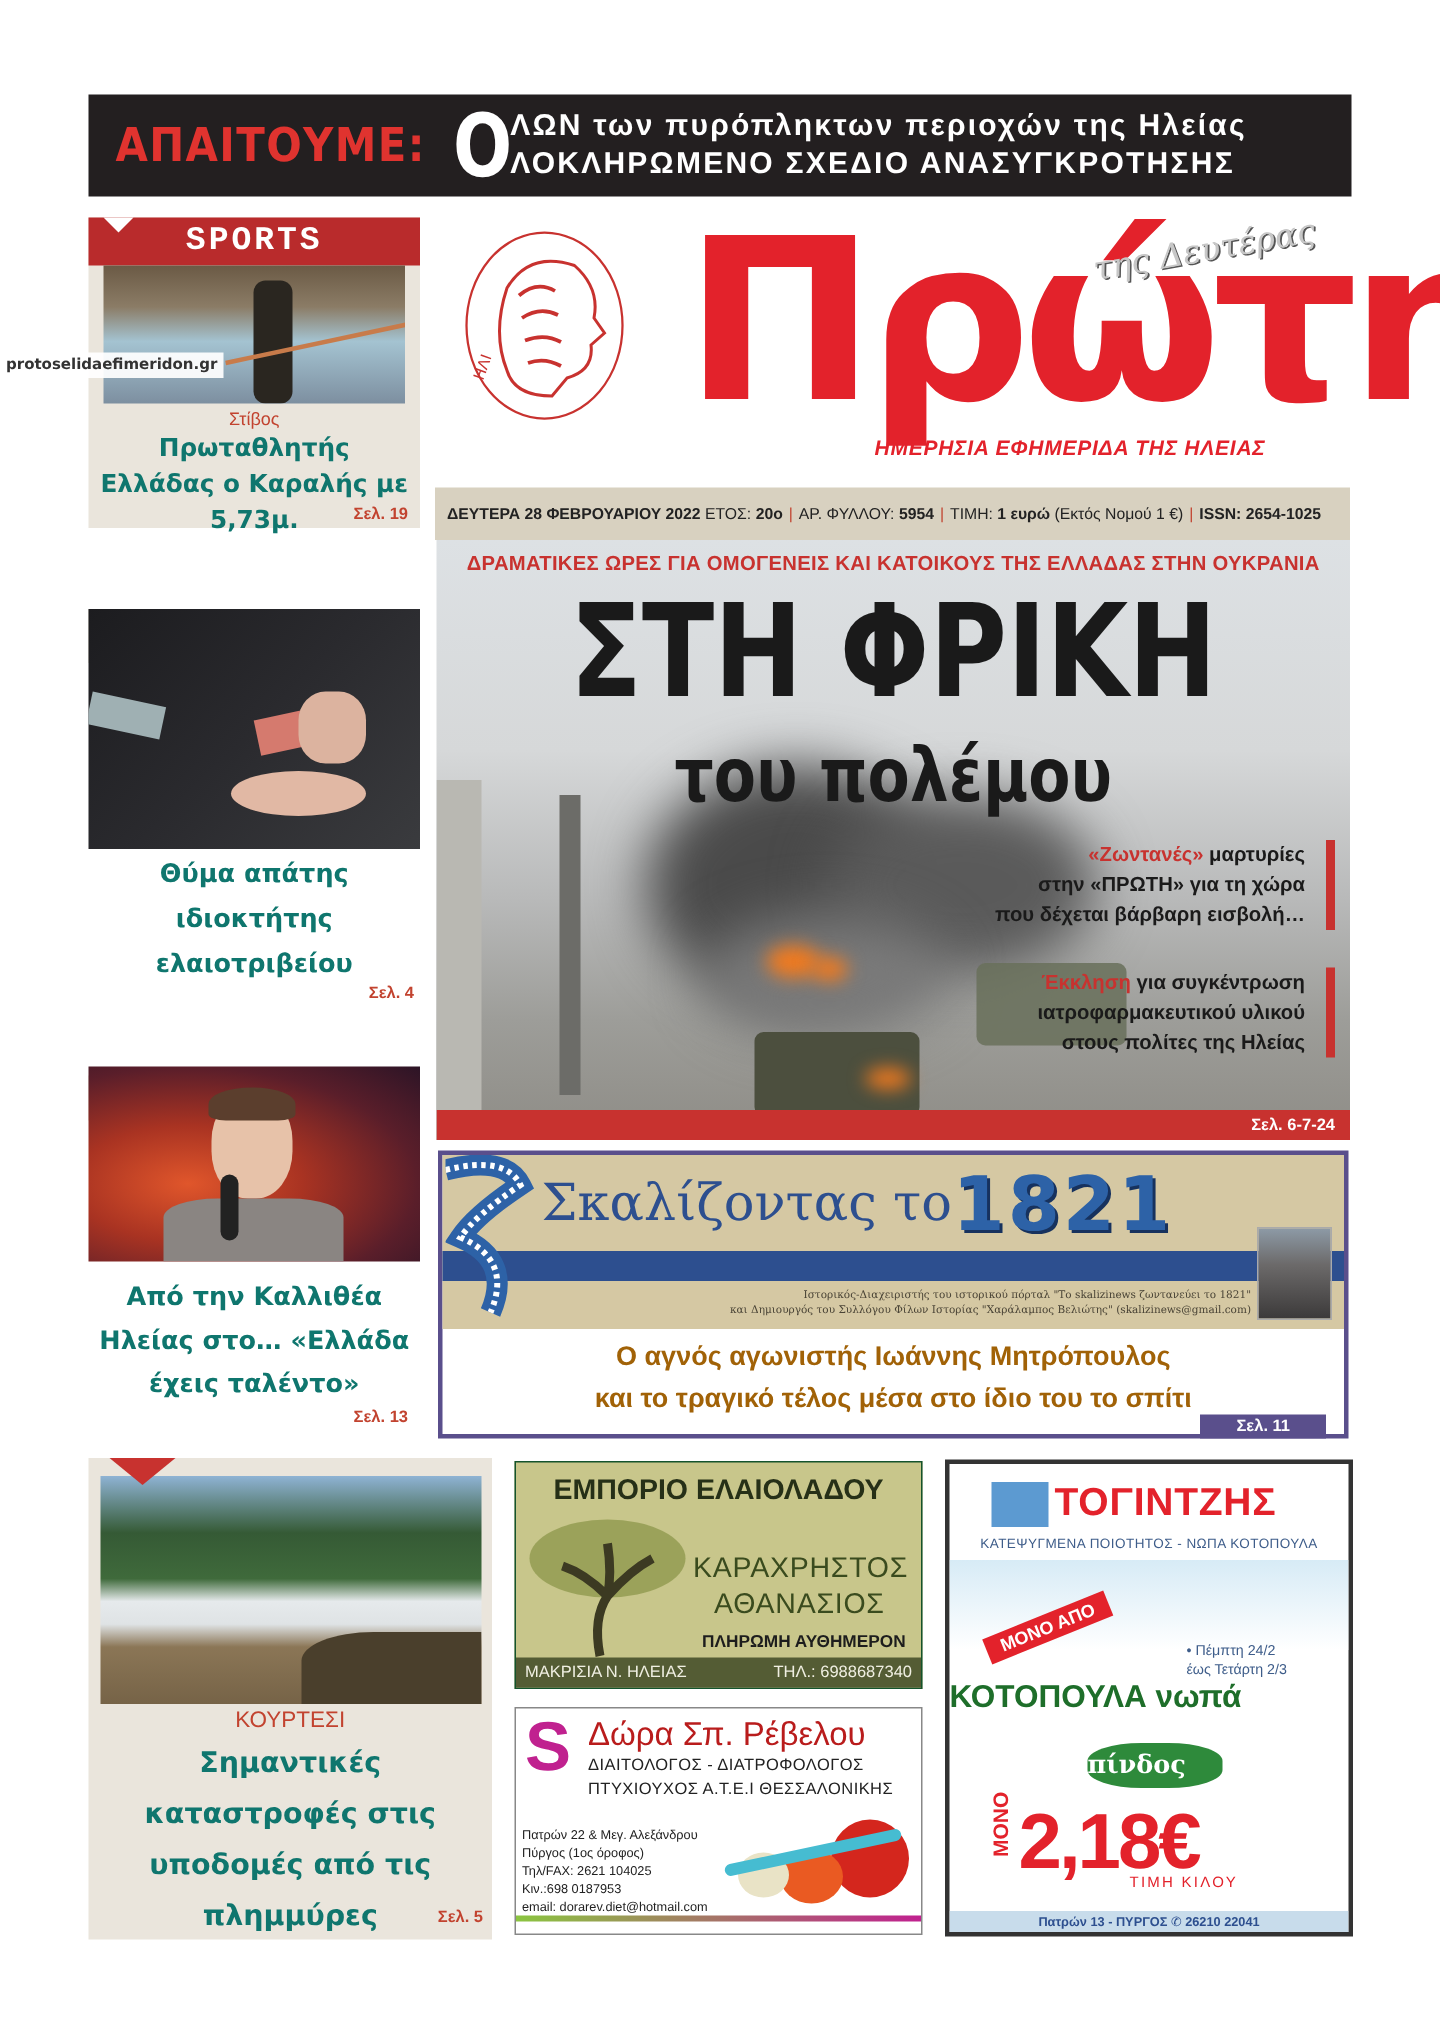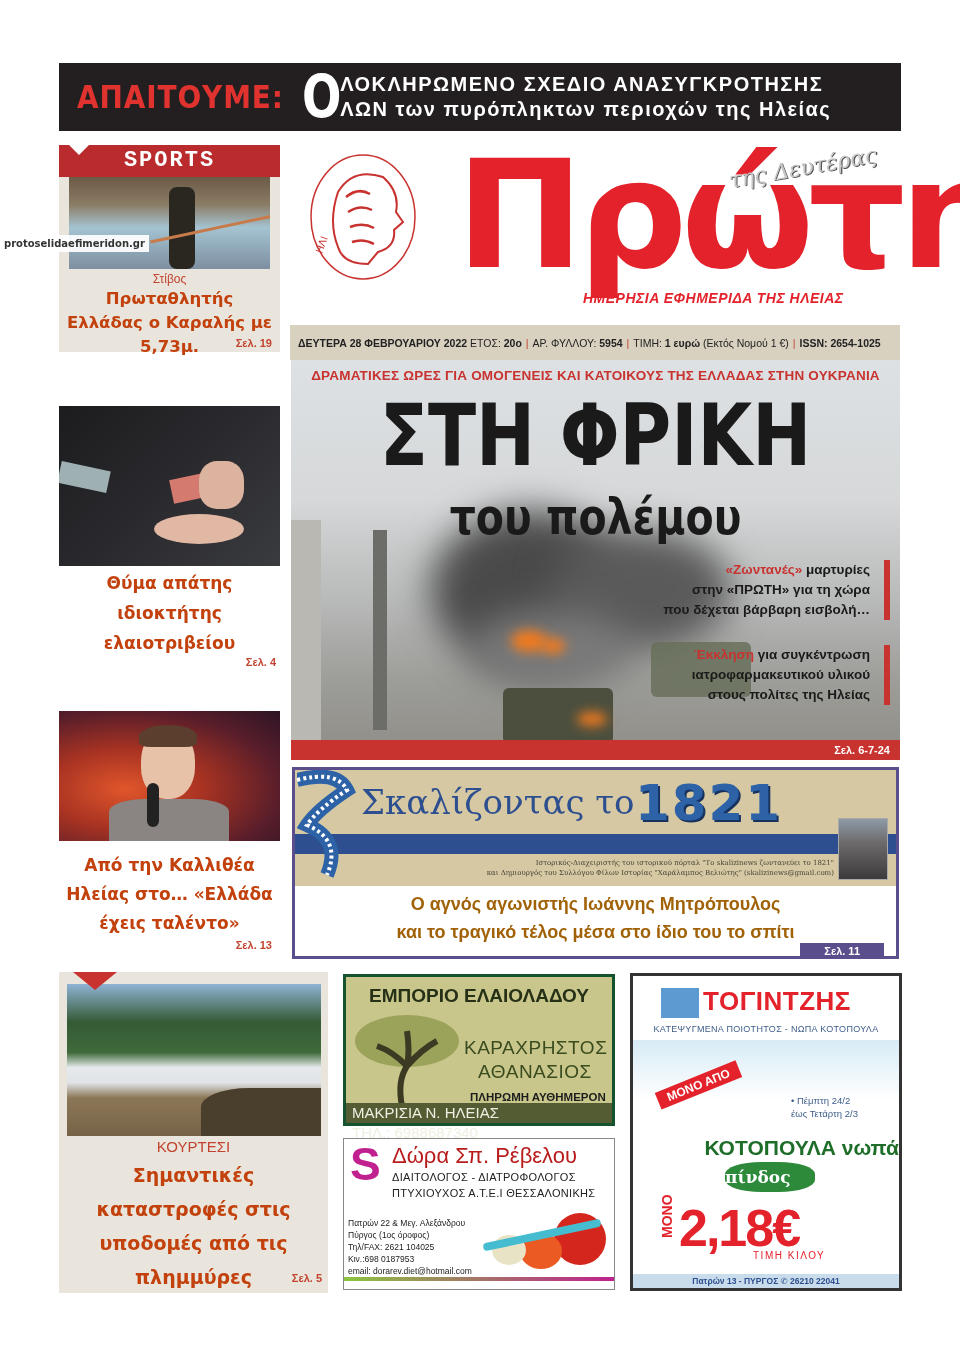--- a/index.html
+++ b/index.html
@@ -16,21 +16,21 @@
 
   
   .watermark { left: 0; top: 235px; background: rgba(255,255,255,0.92); color: #333; font-size: 10px; font-weight: bold; padding: 3px 4px; font-family: "DejaVu Sans", sans-serif; z-index: 5; }
 
   
   .lbox { background: #eae5dc; }
   .tab-red { background: #b92b2c; color: #fff; font-family: Liberation Mono, monospace; font-weight: bold; font-size: 22px; text-align: center; letter-spacing: 2px; }
   .tab-beige { background: #d8d1c0; color: #c2432f; font-size: 15px; text-align: center; letter-spacing: 1px; margin-top: 36px; }
   .notch { position: absolute; width: 0; height: 0; border-left: 10px solid transparent; border-right: 10px solid transparent; border-top: 10px solid #ffffff; }
   .kicker { color: #c2432f; font-size: 12px; text-align: center; }
-  .lhead { font-weight: bold; text-align: center; color: #c2410c; font-family: "DejaVu Sans", sans-serif; }
+  .lhead { font-weight: bold; text-align: center; color: #0f766e; font-family: "DejaVu Sans", sans-serif; }
   .pageref { color: #c2432f; font-size: 11px; font-weight: bold; text-align: right; }
 
   .photo { overflow: hidden; position: relative; }
 
   
   .coin { left: 308px; top: 152px; width: 110px; height: 130px; }
   .logo-word { left: 456px; top: 150px; color: #e3222b; font-family: "DejaVu Sans", sans-serif; font-weight: bold; font-size: 150px; line-height: 130px; letter-spacing: -6px; transform: scaleX(1.02); transform-origin: left top; }
   .logo-script { left: 728px; top: 155px; color: #c7c7c7; font-family: "DejaVu Serif", serif; font-style: italic; font-size: 22px; transform: rotate(-10deg); text-shadow: 1px 1px 0 #555; }
   .logo-sub { left: 583px; top: 290px; color: #e3222b; font-weight: bold; font-style: italic; font-size: 14px; letter-spacing: 0.5px; }
 
@@ -57,62 +57,62 @@
   .box1821 .blue-stripe { position: absolute; left: 0; top: 64px; width: 100%; height: 20px; background: #2d4f8f; }
   .box1821 .title-serif { position: absolute; left: 66px; top: 12px; font-family: "DejaVu Serif", serif; font-size: 34px; color: #2d4f8f; }
   .box1821 .title-year { position: absolute; left: 340px; top: 4px; font-family: "DejaVu Sans", sans-serif; font-weight: bold; font-size: 50px; color: #2d62a7; text-shadow: 2px 2px 0 #17325e; letter-spacing: 2px; }
   .box1821 .credit { position: absolute; right: 62px; top: 88px; text-align: right; font-size: 7px; line-height: 10px; color: #4a4436; font-family: "DejaVu Serif", serif; }
   .box1821 .portrait { position: absolute; right: 8px; top: 48px; width: 50px; height: 62px; background: linear-gradient(180deg,#8d9aa6 0%,#6c6a6a 40%,#3c3a3a 100%); border: 1px solid #aaa; }
   .box1821 .headline { position: absolute; left: 0; top: 120px; width: 100%; text-align: center; font-weight: bold; font-size: 18px; line-height: 28px; color: #a16207; }
   .box1821 .ref { position: absolute; right: 12px; bottom: -3px; background: #5a4f8c; color: #fff; font-size: 11px; font-weight: bold; padding: 2px 24px; }
   .flag-ribbon { position: absolute; left: 2px; top: 0px; width: 60px; height: 110px; }
 
   
-  .ad-olive { left: 343px; top: 974px; width: 272px; height: 152px; background: #c8c68b; border: 3px solid #14532d; }
+  .ad-olive { left: 343px; top: 974px; width: 272px; height: 152px; background: #c8c68b; border: 1px solid #14532d; }
   .ad-olive .h { position: absolute; left: 0; top: 8px; width: 100%; text-align: center; font-weight: bold; font-size: 19px; color: #263017; }
   .ad-olive .n1 { position: absolute; left: 118px; top: 60px; font-size: 19px; color: #3a4b1e; letter-spacing: 0.5px; }
   .ad-olive .n2 { position: absolute; left: 132px; top: 84px; font-size: 19px; color: #3a4b1e; letter-spacing: 0.5px; }
   .ad-olive .pay { position: absolute; left: 124px; top: 114px; font-weight: bold; font-size: 11.5px; color: #1d1d1d; }
-  .ad-olive .foot { position: absolute; left: 0; bottom: 0; width: 100%; height: 20px; background: #545c34; color: #f0efe2; font-size: 15px; line-height: 20px; display: flex; justify-content: space-between; padding: 0 6px; flex-direction: column; }
+  .ad-olive .foot { position: absolute; left: 0; bottom: 0; width: 100%; height: 20px; background: #545c34; color: #f0efe2; font-size: 11px; line-height: 20px; display: flex; justify-content: space-between; padding: 0 6px; }
 
   .ad-diet { left: 343px; top: 1138px; width: 272px; height: 152px; background: #ffffff; border: 1px solid #888; }
   .ad-diet .logo5 { position: absolute; left: 6px; top: 2px; font-size: 46px; font-weight: bold; color: #c0218f; line-height: 46px; }
   .ad-diet .name { position: absolute; left: 48px; top: 4px; font-size: 22px; color: #b91c1c; }
   .ad-diet .t1 { position: absolute; left: 48px; top: 32px; font-size: 11px; color: #222; letter-spacing: 0.3px; }
   .ad-diet .t2 { position: absolute; left: 48px; top: 48px; font-size: 11px; color: #222; letter-spacing: 0.3px; }
   .ad-diet .addr { position: absolute; left: 4px; top: 78px; font-size: 8.5px; line-height: 12px; color: #222; }
   .ad-diet .veg1 { position: absolute; right: 8px; top: 74px; width: 52px; height: 52px; border-radius: 50%; background: #d4261d; }
   .ad-diet .veg2 { position: absolute; right: 52px; top: 94px; width: 42px; height: 36px; border-radius: 50%; background: #ea5a22; }
   .ad-diet .veg3 { position: absolute; right: 88px; top: 96px; width: 34px; height: 30px; border-radius: 50%; background: #e9e3c6; }
   .ad-diet .tape { position: absolute; right: 12px; top: 92px; width: 120px; height: 8px; background: #46bcd1; transform: rotate(-12deg); border-radius: 4px; }
   .ad-diet .swoosh { position: absolute; left: 0; bottom: 8px; width: 100%; height: 4px; background: linear-gradient(90deg,#8bc540,#c0218f); }
 
   .ad-chicken { left: 630px; top: 973px; width: 272px; height: 318px; border: 3px solid #333; background: #ffffff; overflow: hidden; }
   .ad-chicken .brand-logo { position: absolute; left: 28px; top: 12px; width: 38px; height: 30px; background: #5c9ad1; }
   .ad-chicken .brand { position: absolute; left: 70px; top: 10px; color: #e3222b; font-weight: bold; font-size: 26px; letter-spacing: 0.5px; }
   .ad-chicken .tag { position: absolute; left: 0; top: 48px; width: 100%; text-align: center; font-size: 9px; color: #3e5d8a; letter-spacing: 0.3px; }
   .ad-chicken .sky { position: absolute; left: 0; top: 64px; width: 100%; height: 60px; background: linear-gradient(180deg, #d7ebf6 0%, #ffffff 100%); }
   .ad-chicken .only { position: absolute; left: 22px; top: 100px; background: #e3222b; color: #fff; font-weight: bold; font-size: 12px; padding: 2px 10px; transform: rotate(-22deg); }
   .ad-chicken .dates { position: absolute; left: 158px; top: 118px; font-size: 9.5px; line-height: 13px; color: #3e5d8a; }
-  .ad-chicken .prod { position: absolute; left: 0; top: 160px; width: 100%; text-align: right; font-size: 21px; font-weight: bold; color: #1e6e2a; }
+  .ad-chicken .prod { position: absolute; left: 0; top: 144px; width: 100%; text-align: left; font-size: 21px; font-weight: bold; color: #1e6e2a; }
   .ad-chicken .pindos { position: absolute; left: 92px; top: 186px; width: 90px; height: 30px; background: #2e8a3b; color: #fff; border-radius: 40%; text-align: left; font-family: "DejaVu Serif", serif; font-weight: bold; font-size: 17px; line-height: 30px; }
   .ad-chicken .mono { position: absolute; left: 26px; top: 262px; color: #e3222b; font-weight: bold; font-size: 14px; transform: rotate(-90deg); transform-origin: left top; }
   .ad-chicken .price { position: absolute; left: 46px; top: 222px; color: #e3222b; font-weight: bold; font-size: 52px; letter-spacing: -2px; }
   .ad-chicken .per { position: absolute; left: 120px; top: 274px; color: #e3222b; font-size: 10px; letter-spacing: 1.5px; }
   .ad-chicken .foot { position: absolute; left: 0; bottom: 0; width: 100%; height: 14px; background: #c8dceb; color: #2d4f8f; font-size: 8.5px; font-weight: bold; text-align: center; line-height: 14px; }
 </style>
 </head>
 <body>
 
 <div class="abs top-banner">
   <span class="demand">ΑΠΑΙΤΟΥΜΕ:</span>
   <span class="bigO">Ο</span>
   <div class="lines">
+    <span>ΛΩΝ των πυρόπληκτων περιοχών της Ηλείας</span>
     <span>ΛΟΚΛΗΡΩΜΕΝΟ ΣΧΕΔΙΟ ΑΝΑΣΥΓΚΡΟΤΗΣΗΣ</span>
-    <span>ΛΩΝ των πυρόπληκτων περιοχών της Ηλείας</span>
   </div>
 </div>
 
 <div class="abs watermark">protoselidaefimeridon.gr</div>
 
 <div class="abs lbox" style="left:59px; top:145px; width:221px; height:207px;">
   <div class="tab-red" style="position:absolute; left:0; top:0; width:221px; height:32px; line-height:32px;">SPORTS</div>
   <div class="notch" style="left:10px; top:0;"></div>
   <div class="photo" style="position:absolute; left:10px; top:32px; width:201px; height:92px; background:linear-gradient(180deg,#6b5a45 0%,#8b7c66 30%,#a4c3d1 55%,#7d8fa0 100%);">
     <div style="position:absolute; left:100px; top:10px; width:26px; height:82px; background:#2a2620; border-radius:8px;"></div>

